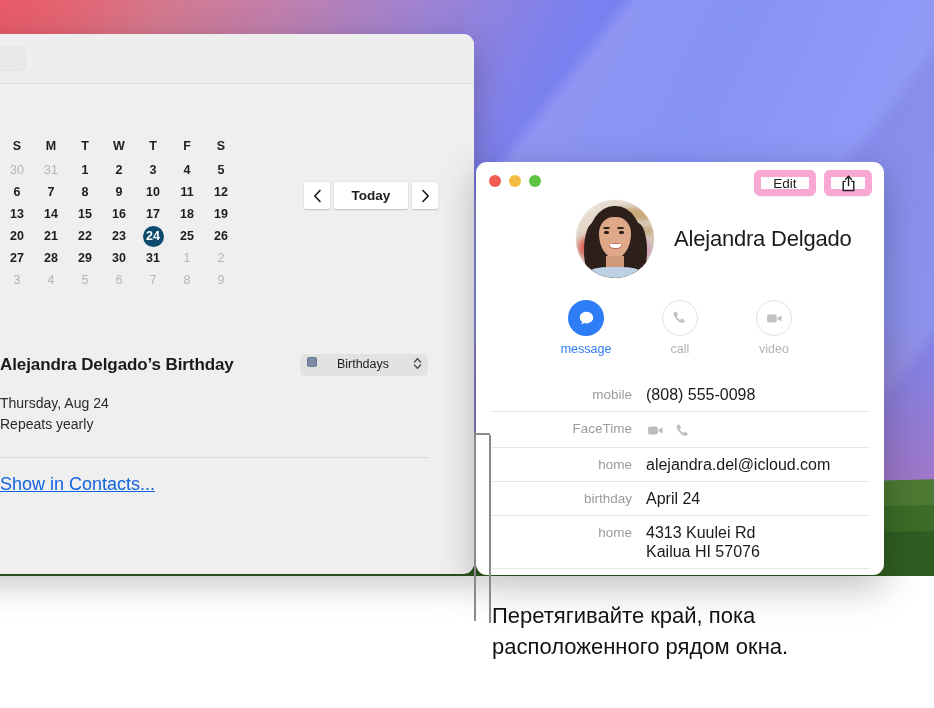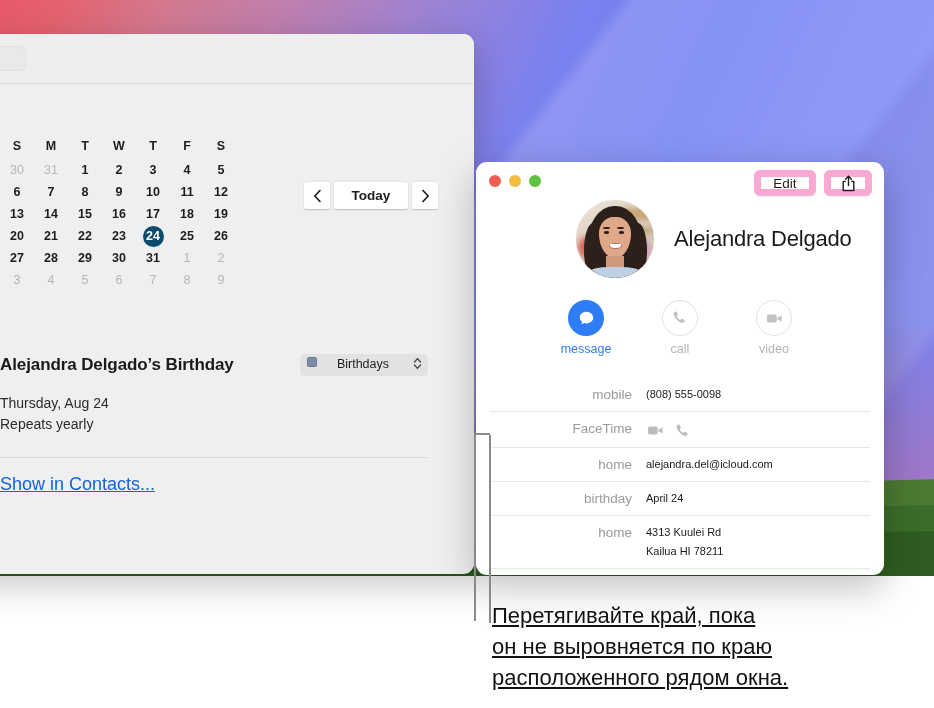--- a/index.html
+++ b/index.html
@@ -191,36 +191,36 @@
   .cc-fields { margin-top:22px; padding:0 14px; }
   .field-row {
     display:flex; align-items:flex-start; gap:14px;
     border-top:1px solid #e8e8e8; padding:7px 0 7px 0; min-height:30px;
   }
   .field-row:first-child { border-top:none; }
   .field-row.last { border-bottom:1px solid #e8e8e8; }
   .field-label {
     width:142px; text-align:right; font-size:13.5px; color:#9b9b9b; flex:none; line-height:19px;
   }
-  .field-value { font-size:11px; color:#1a1a1a; line-height:19px; }
+  .field-value { font-size:16px; color:#1a1a1a; line-height:19px; }
   .field-value .line2 { display:block; }
   .ft-icons { display:flex; align-items:center; gap:9px; padding-top:2px; }
 
   
   #callout-bracket {
     position:absolute; left:474px; top:433px; width:16px; height:188px;
     border-left:2.5px solid #8a8a8a;
     border-top:2.5px solid #8a8a8a;
   }
   #callout-bracket .stem {
     position:absolute; right:-1.25px; top:0; width:2.5px; height:188px; background:#8a8a8a;
   }
   #caption {
     position:absolute; left:492px; top:600px; width:420px;
-    font-size:22px; line-height:31px; color:#121212;text-decoration:underline;
+    font-size:22px; line-height:31px; color:#121212;
   }
 </style>
 </head>
 <body>
 
 <div id="wallpaper">
   <div class="wp-base"></div>
   <div class="wp-band1"></div>
   <div class="wp-band2"></div>
   <div class="wp-purple-bottom"></div>
@@ -448,26 +448,25 @@
       <div class="field-row">
         <div class="field-label">home</div>
         <div class="field-value"><span>alejandra.del@icloud.com</span></div>
       </div>
       <div class="field-row">
         <div class="field-label">birthday</div>
         <div class="field-value"><span>April 24</span></div>
       </div>
       <div class="field-row last">
         <div class="field-label">home</div>
-        <div class="field-value"><span>4313 Kuulei Rd</span><span class="line2">Kailua HI 78211</span></div>
+        <div class="field-value"><span>4313 Kuulei Rd</span><span class="line2">Kailua HI 57076</span></div>
       </div>
     </div>
 
 </div>
 
 <div id="callout-bracket">
   <span class="stem"></span>
 </div>
 <div id="caption">
   <div>Перетягивайте край, пока</div>
-  <div>он не выровняется по краю</div>
   <div>расположенного рядом окна.</div>
 </div>
 
 </body></html>

